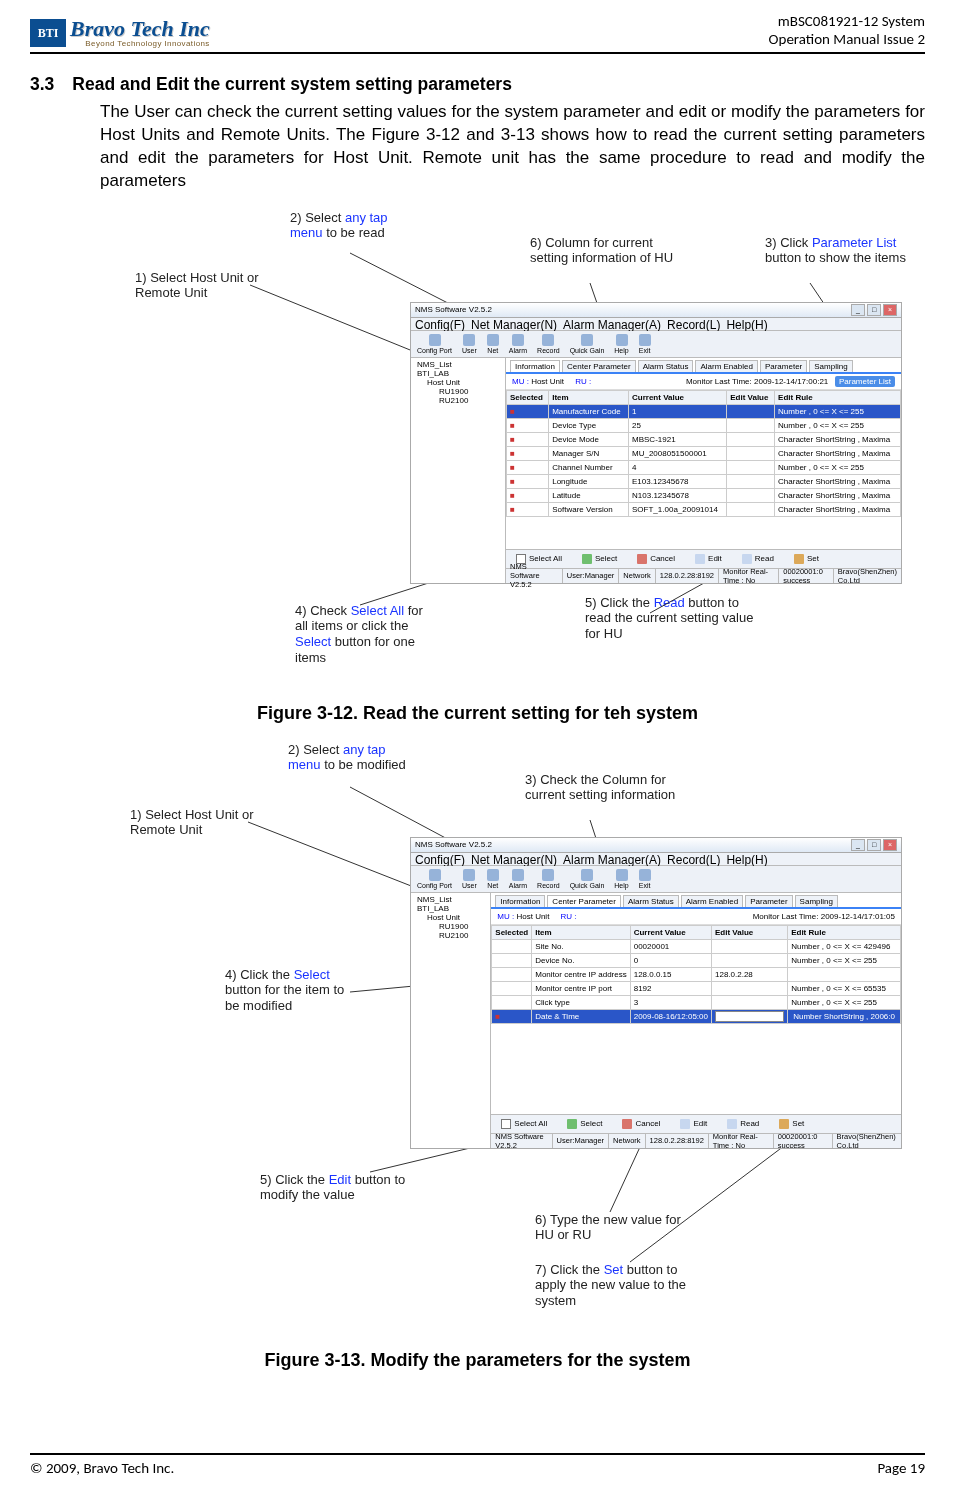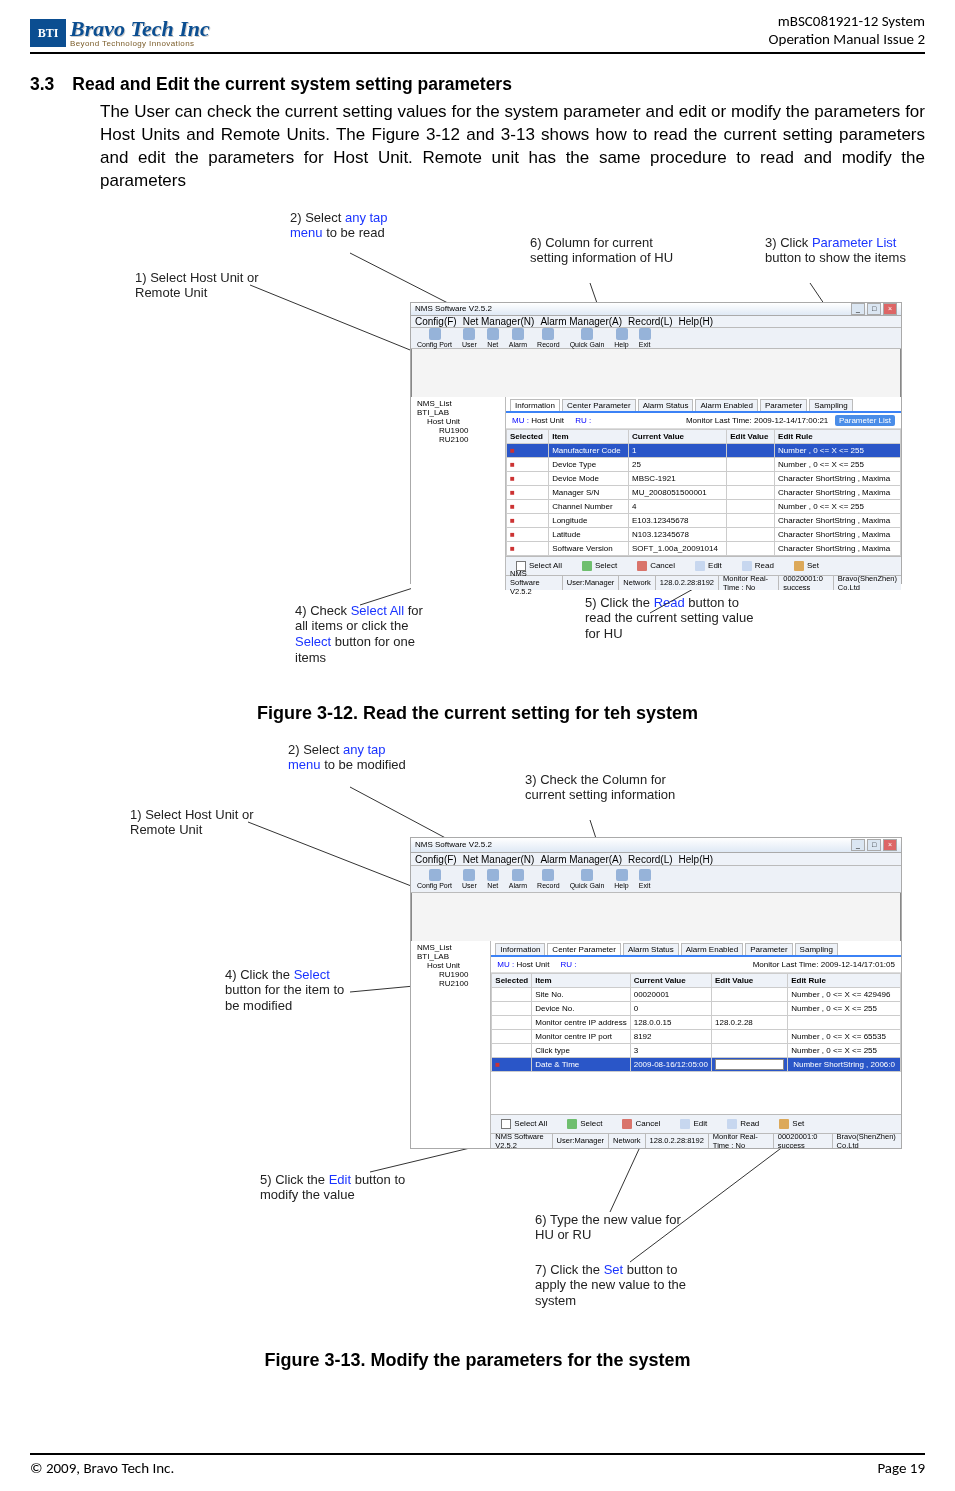--- a/index.html
+++ b/index.html
@@ -22,20 +22,21 @@
     display: flex;
     justify-content: space-between;
     align-items: flex-end;
     border-bottom: 2px solid #000;
     padding-bottom: 4px;
   }
   .logo-block {
     display: flex;
     align-items: center;
     gap: 4px;
+    text-align: right;
   }
   .logo-bti {
     width: 36px;
     height: 28px;
     background: linear-gradient(#0b4e91,#0b4e91);
     color: #fff;
     font-weight: bold;
     font-size: 12px;
     display: flex;
     align-items: center;
@@ -121,34 +122,34 @@
     border-bottom:1px solid #aaa;
     display:flex; align-items:center; padding:0 4px;
     font-size:8px;
     justify-content: space-between;
   }
   .menubar {
     height: 12px;
     background:#eef2f8;
     border-bottom:1px solid #bbb;
     padding:0 4px;
-    font-size:10px;
-    display:flex; gap:6px; align-items:flex-end;
+    font-size:12px;
+    display:flex; gap:6px; align-items:flex-start;
   }
   .toolbar {
     height: 26px;
     background:#edf1f7;
     border-bottom:1px solid #bbb;
     display:flex; gap:10px; align-items:center;
     padding: 0 6px;
     font-size:7px;
   }
   .tool-item { display:flex; flex-direction:column; align-items:center; gap:1px; }
   .tool-icon { width:12px; height:12px; background:#96b3d9; border-radius:2px; }
-  .content-row { flex:1; display:flex;margin-top:48px; }
+  .content-row { flex:1; display:flex; }
   .tree-pane {
     width: 90px;
     border-right:1px solid #bbb;
     background:#fff;
     padding:2px;
     font-size:8px;
   }
   .tree-pane .node { padding-left: 4px; }
   .tree-pane .sub { padding-left: 14px; }
   .right-pane { flex:1; background:#fff; display:flex; flex-direction:column; }

